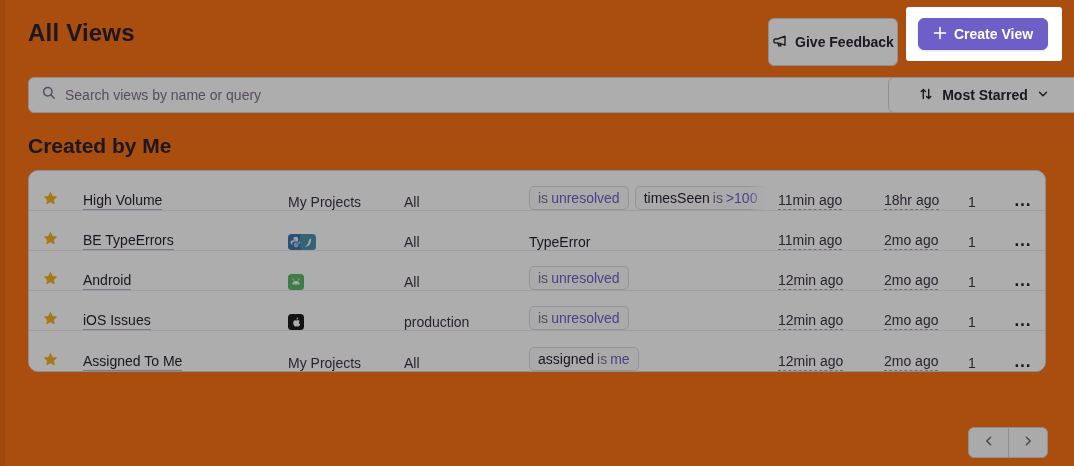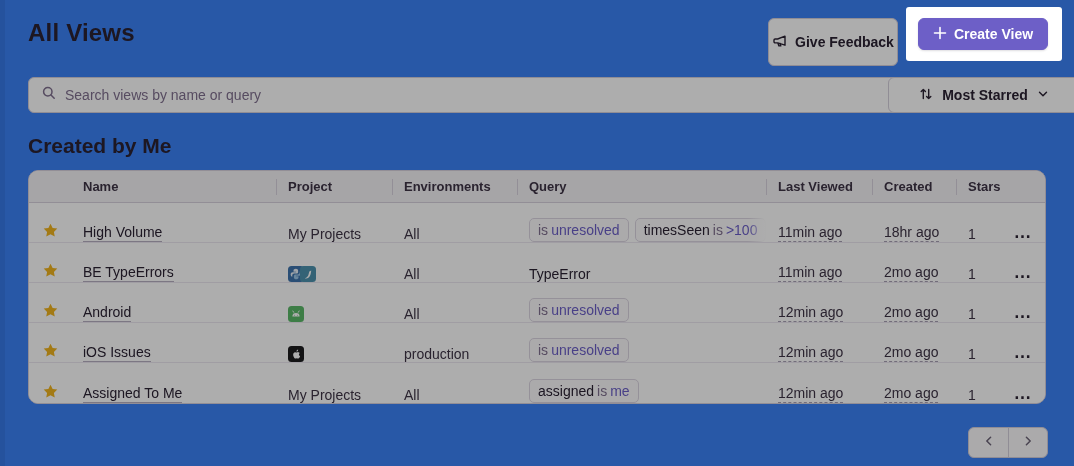--- a/index.html
+++ b/index.html
@@ -1,18 +1,18 @@
 <!DOCTYPE html>
 <html><head>
 <meta charset="utf-8">
 <style>
   * { margin:0; padding:0; box-sizing:border-box; }
   html,body { width:1074px; height:466px; }
   body { font-family:"Liberation Sans", sans-serif; }
-  .app { position:relative; width:1074px; height:466px; background:#3b82f6; overflow:hidden; }
+  .app { position:relative; width:1074px; height:466px; background:#f97316; overflow:hidden; }
 
   .left-strip { position:absolute; left:0; top:0; width:5px; height:466px; background:rgba(0,0,0,0.06); }
 
   .page-title { position:absolute; left:28px; top:19px; font-size:24px; font-weight:700; color:#2B2233; letter-spacing:.2px; }
 
   .btn { display:flex; align-items:center; justify-content:center; gap:7px; border:1px solid #D5D0DC;
          background:#FFFFFF; border-radius:6px; font-size:14px; font-weight:700; color:#2B2233; cursor:pointer; }
 
   .give-feedback { position:absolute; left:768px; top:18px; width:130px; height:48px; }
 
@@ -114,31 +114,20 @@
     <span>
       <svg width="14" height="14" viewBox="0 0 14 14" fill="none" stroke="#2B2233" stroke-width="1.4" stroke-linecap="round" stroke-linejoin="round">
         <path d="M3.5 5.2L7 8.8l3.5-3.6"></path>
       </svg>
     </span>
   </button>
 
   <h2 class="section-title">Created by Me</h2>
 
   <div class="views-table">
-    <div class="thead">
-      <div class="hcell"></div>
-      <div class="hcell">Name</div>
-      <div class="hcell hdiv">Project</div>
-      <div class="hcell hdiv">Environments</div>
-      <div class="hcell hdiv">Query</div>
-      <div class="hcell hdiv">Last Viewed</div>
-      <div class="hcell hdiv">Created</div>
-      <div class="hcell hdiv">Stars</div>
-      <div class="hcell"></div>
-    </div>
     <div id="rows">
         <div class="trow">
           <div class="cell star-cell">
             <span><svg width="17" height="17" viewBox="0 0 16 16">
                 <path d="M8 1.6l2 4 4.4.6-3.2 3.1.8 4.3L8 11.5l-4 2.1.8-4.3L1.6 6.2 6 5.6z" fill="#F0B41F"></path>
               </svg></span>
           </div>
           <div class="cell">
             <span class="name-link">High Volume</span>
           </div>

